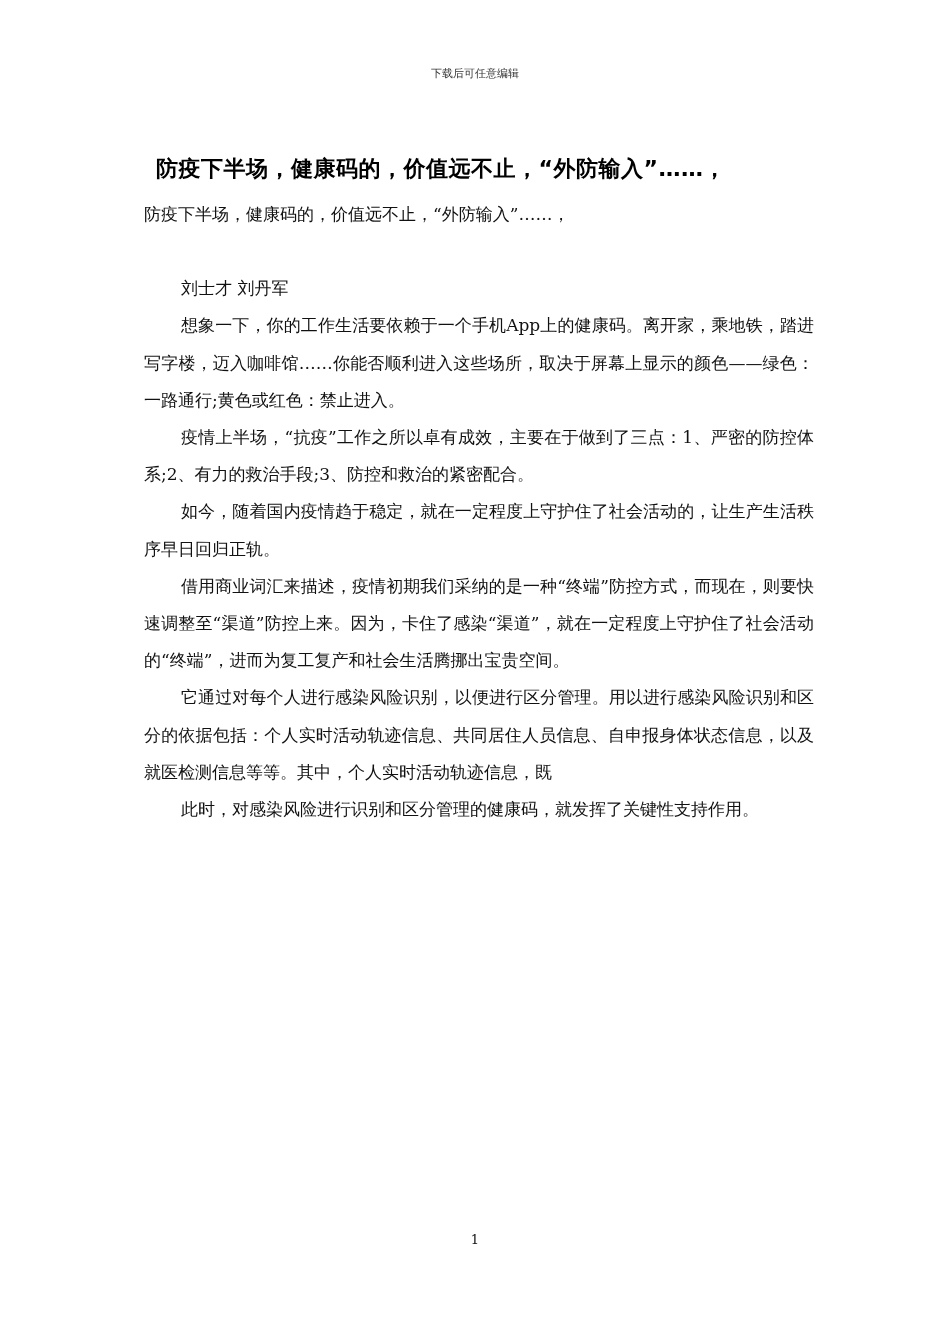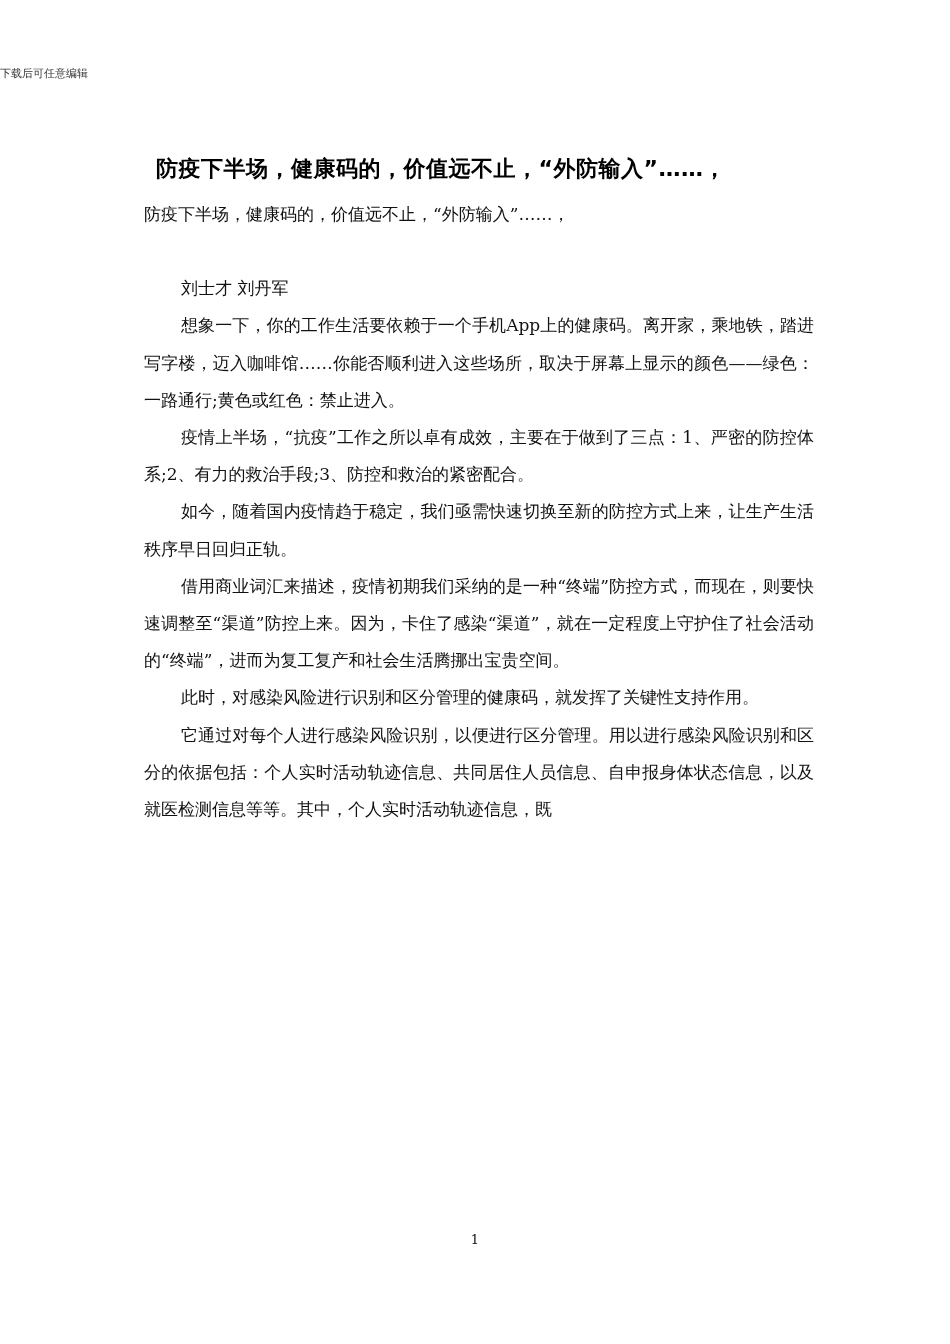--- a/index.html
+++ b/index.html
@@ -1,21 +1,21 @@
 <!DOCTYPE html>
 <html><head>
 <meta charset="utf-8">
 <style>
   html, body { margin: 0; padding: 0; }
   body {
     width: 950px; height: 1344px; background: #ffffff; position: relative; overflow: hidden;
     font-family: "DejaVu Serif", "Liberation Serif", serif; color: #111;
   }
   .header {
-    position: absolute; top: 66px; left: 0; width: 950px; text-align: left;
+    position: absolute; top: 66px; left: 0; width: 950px; text-align: center;
     font-size: 11px; color: #333;
   }
   .title {
     position: absolute; top: 154px; left: 156px; width: 700px;
     font-family: "DejaVu Sans", "Liberation Sans", sans-serif;
     font-weight: bold; font-size: 22px; color: #000; white-space: nowrap; letter-spacing: 0.5px;
   }
   .body {
     position: absolute; left: 144px; top: 196px; width: 670px;
     font-size: 17px; line-height: 37.2px;
@@ -32,19 +32,19 @@
 
 <div class="header">下载后可任意编辑</div>
 
 <div class="title">防疫下半场，健康码的，价值远不止，“外防输入”……，</div>
 
 <div class="body">
   <p class="subtitle">防疫下半场，健康码的，价值远不止，“外防输入”……，</p>
   <p class="indent">刘士才 刘丹军</p>
   <p class="indent">想象一下，你的工作生活要依赖于一个手机App上的健康码。离开家，乘地铁，踏进写字楼，迈入咖啡馆……你能否顺利进入这些场所，取决于屏幕上显示的颜色——绿色：一路通行;黄色或红色：禁止进入。</p>
   <p class="indent">疫情上半场，“抗疫”工作之所以卓有成效，主要在于做到了三点：1、严密的防控体系;2、有力的救治手段;3、防控和救治的紧密配合。</p>
-  <p class="indent">如今，随着国内疫情趋于稳定，我们亟需快速切换至新的防控方式上来，让生产生活秩序早日回归正轨。</p>
+  <p class="indent">如今，随着国内疫情趋于稳定，就在一定程度上守护住了社会活动的，让生产生活秩序早日回归正轨。</p>
   <p class="indent">借用商业词汇来描述，疫情初期我们采纳的是一种“终端”防控方式，而现在，则要快速调整至“渠道”防控上来。因为，卡住了感染“渠道”，就在一定程度上守护住了社会活动的“终端”，进而为复工复产和社会生活腾挪出宝贵空间。</p>
+  <p class="indent">它通过对每个人进行感染风险识别，以便进行区分管理。用以进行感染风险识别和区分的依据包括：个人实时活动轨迹信息、共同居住人员信息、自申报身体状态信息，以及就医检测信息等等。其中，个人实时活动轨迹信息，既</p>
   <p class="indent">此时，对感染风险进行识别和区分管理的健康码，就发挥了关键性支持作用。</p>
-  <p class="indent">它通过对每个人进行感染风险识别，以便进行区分管理。用以进行感染风险识别和区分的依据包括：个人实时活动轨迹信息、共同居住人员信息、自申报身体状态信息，以及就医检测信息等等。其中，个人实时活动轨迹信息，既</p>
 </div>
 
 <div class="footer">1</div>
 
 </body></html>

